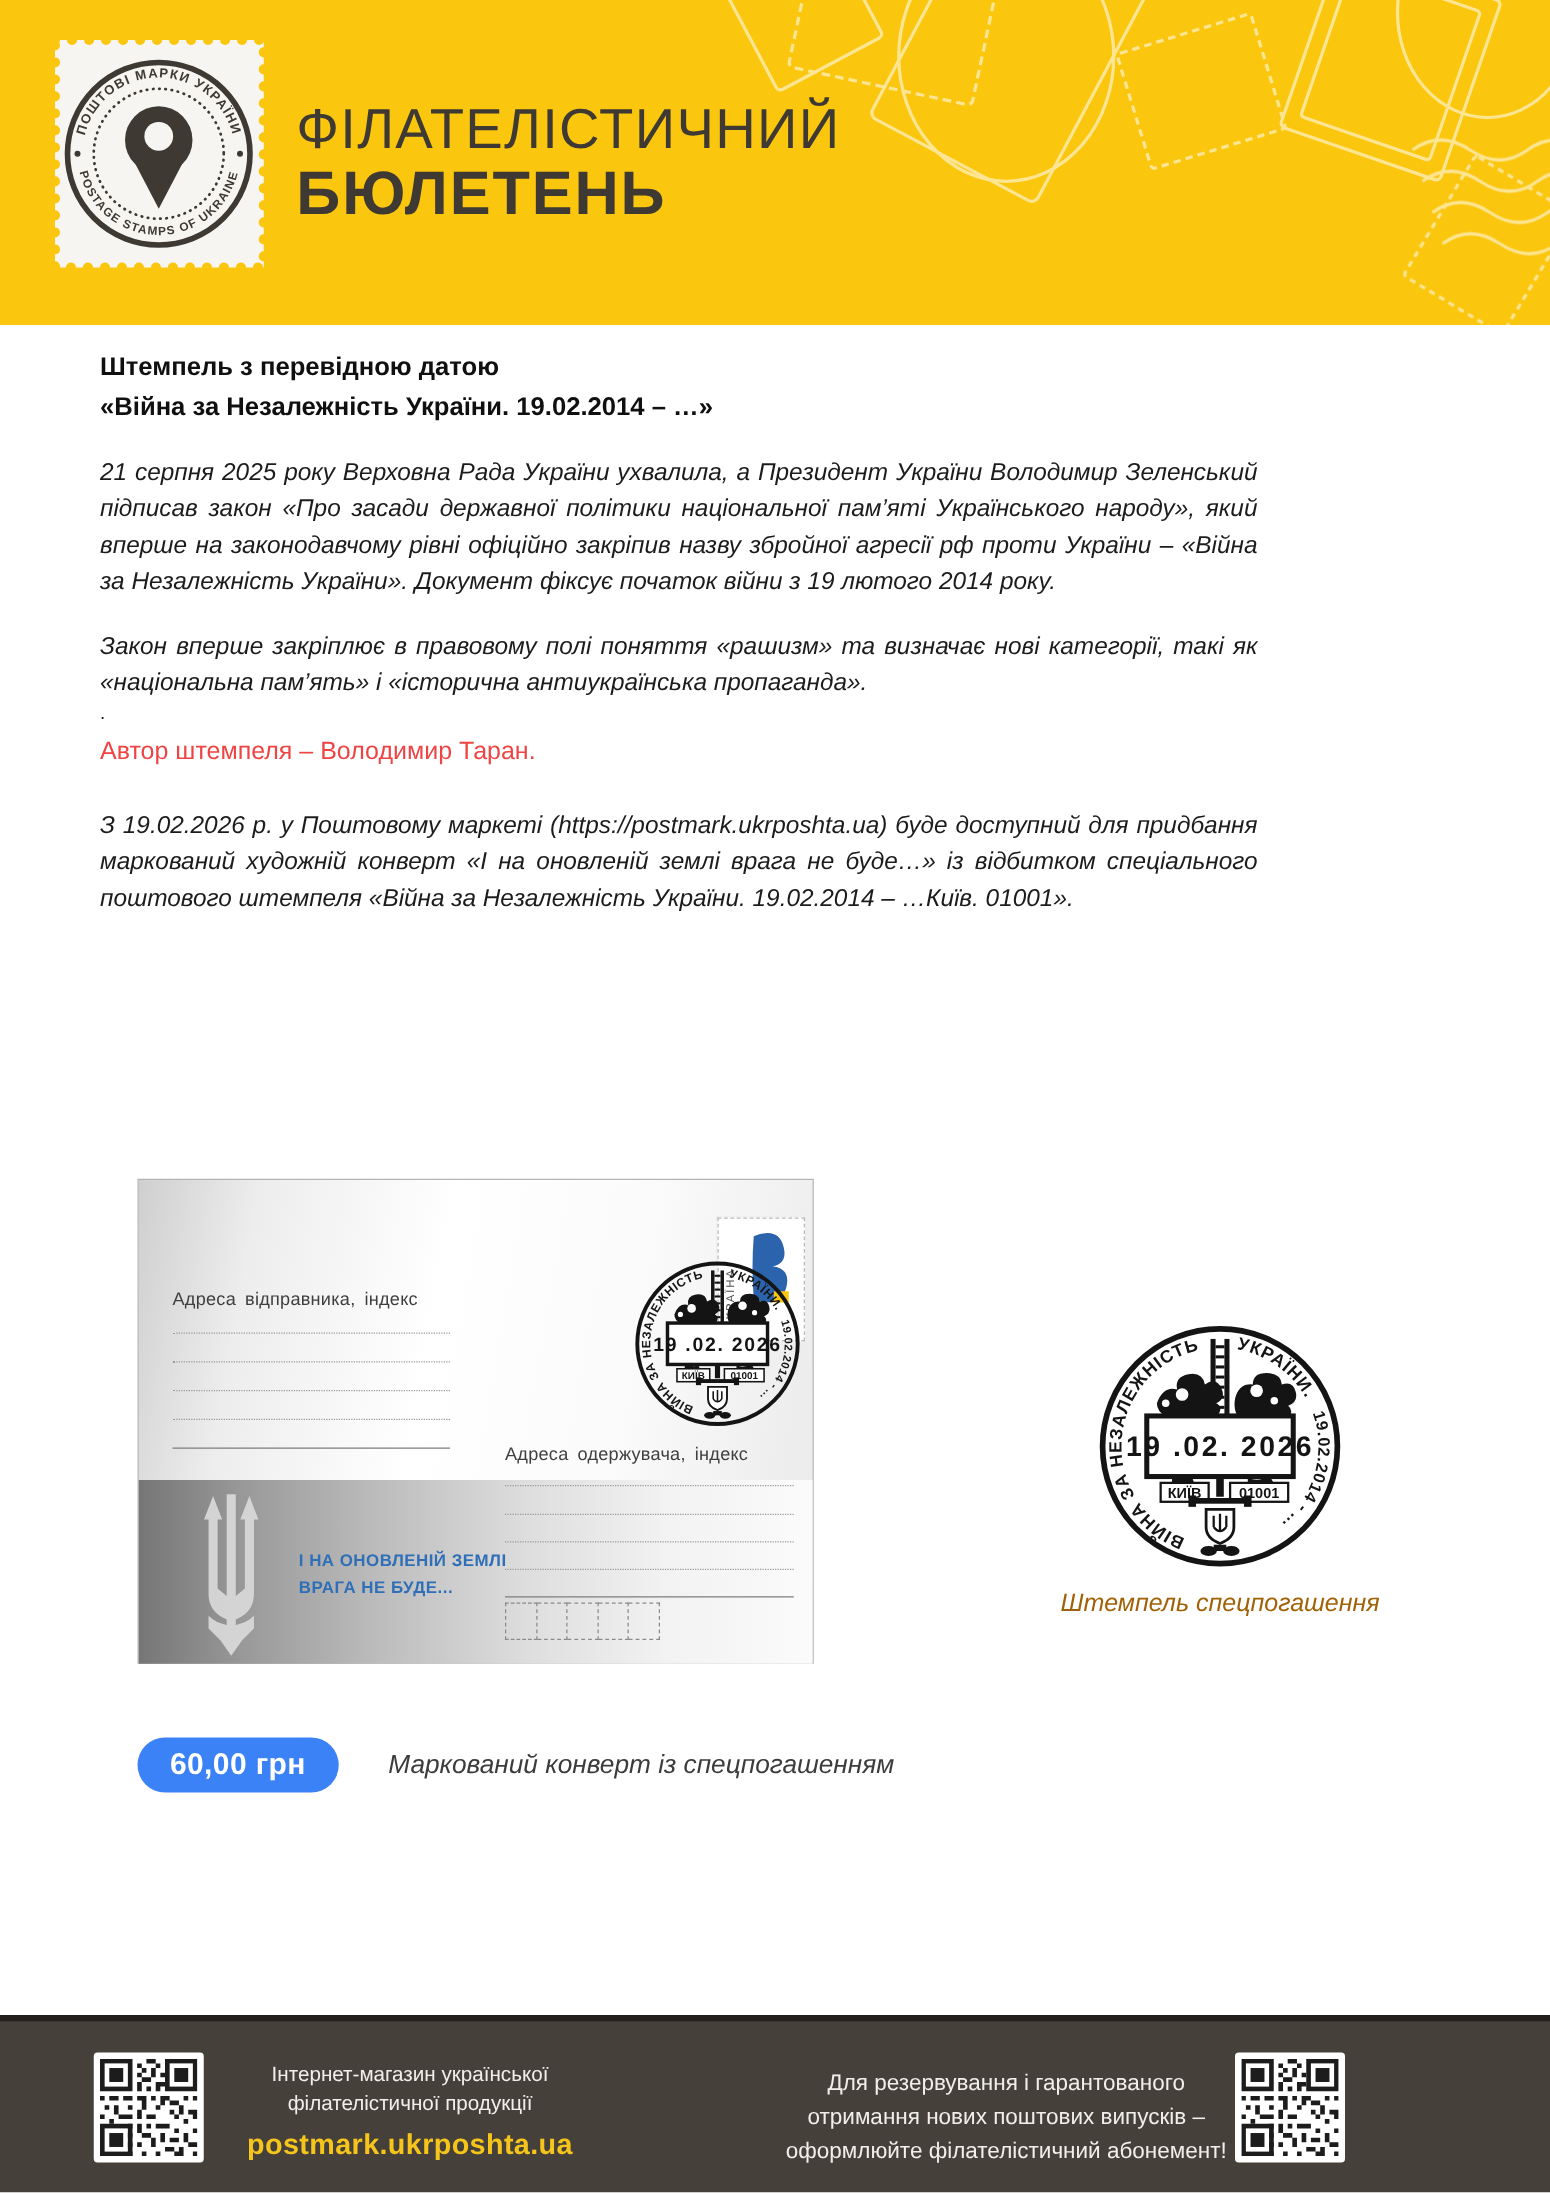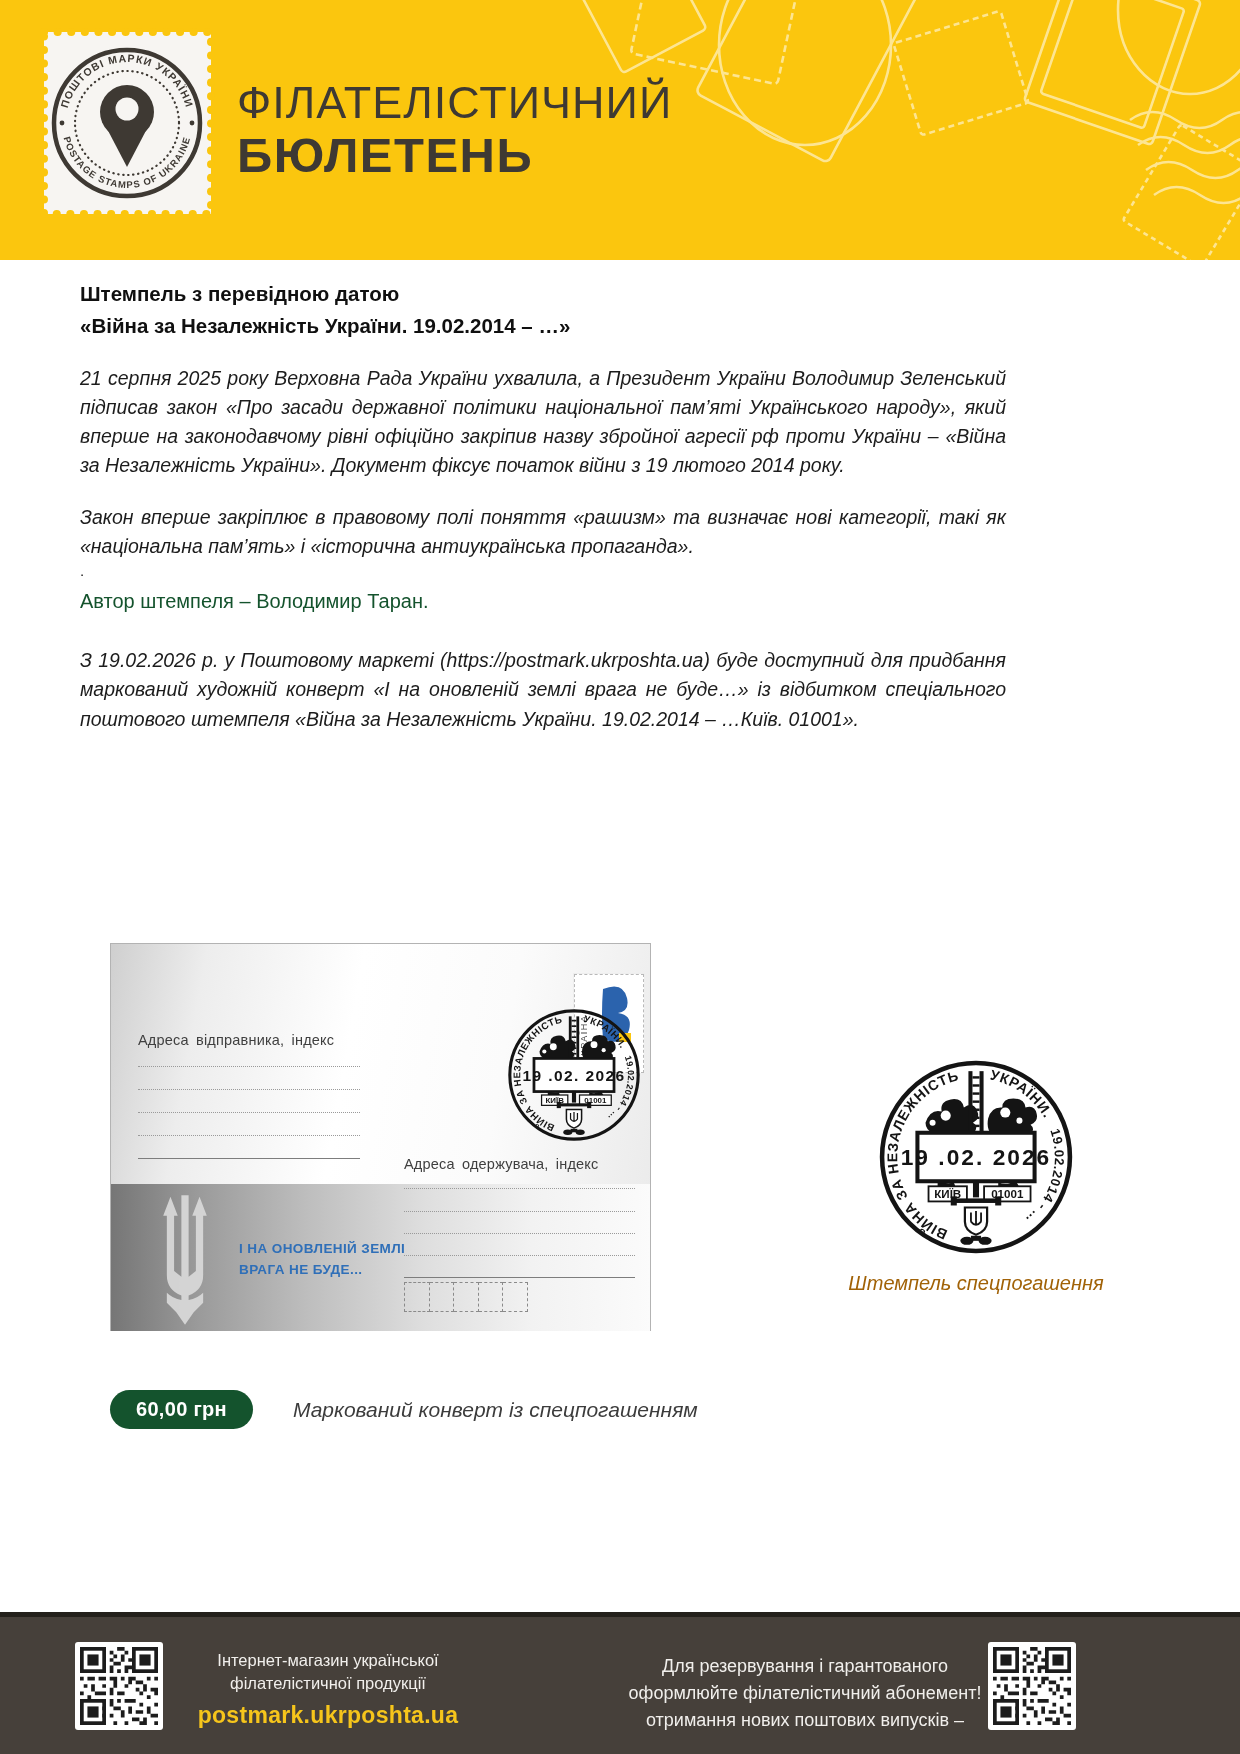--- a/index.html
+++ b/index.html
@@ -15,21 +15,21 @@
   .masthead{position:absolute;left:237px;top:76px;color:#3E3933;}
   .masthead .t1{font-size:45px;font-weight:500;letter-spacing:1px;line-height:1.18;}
   .masthead .t2{font-size:49px;font-weight:800;letter-spacing:1.5px;line-height:1.1;}
   
   .article{position:absolute;left:80px;top:278px;width:932px;}
   .article h2{margin:0;font-size:20.5px;font-weight:700;line-height:1.55;color:#101010;}
   .article p{margin:22px 6px 0 0;font-size:19.5px;line-height:1.5;text-align:justify;}
   .article p.it{font-style:italic;color:#1c1c1c;}
   .article p.bold{font-weight:700;font-size:21px;font-style:normal;margin-top:30px;line-height:1.48;}
   .article p.dot{margin:2px 0 0 0;font-size:15px;line-height:1;}
-  .article p.author{margin-top:8px;font-size:20px;text-align:left;color:#14532d;}
+  .article p.author{margin-top:8px;font-size:20px;text-align:left;color:#ef4444;}
   .article p.last{margin-top:30px;}
   
   .envelope{position:absolute;left:110px;top:943px;width:541px;height:388px;box-sizing:border-box;
     border:1px solid #b3b3b3;
     background:linear-gradient(100deg,#cfcfcf 0%,#ededed 16%,#ffffff 42%,#fbfbfb 68%,#e9e9e9 100%);}
   .env-label{position:absolute;font-size:14.5px;color:#3f3f3f;word-spacing:3px;letter-spacing:.2px;}
   .sender-label{left:27px;top:88px;}
   .receiver-label{left:293px;top:212px;z-index:4;}
   .addr-line{position:absolute;height:0;border-bottom:1px dotted #9a9a9a;z-index:4;}
   .addr-line.solid{border-bottom:1px solid #7d7d7d;}
@@ -43,21 +43,21 @@
   .env-postmark{position:absolute;left:394px;top:62px;z-index:5;}
   .code-boxes{position:absolute;left:293px;top:338px;display:flex;z-index:4;}
   .code-boxes span{width:23.6px;height:28px;border:1px dashed #8a8a8a;border-left:none;}
   .code-boxes span:first-child{border-left:1px dashed #8a8a8a;}
   
   .big-postmark{position:absolute;left:875px;top:1056px;}
   .pm-caption{position:absolute;left:845px;top:1272px;width:262px;text-align:center;
     font-size:20px;font-style:italic;color:#a16207;}
   
   .price-row{position:absolute;left:110px;top:1390px;display:flex;align-items:center;}
-  .price-badge{background:#14532d;color:#fff;font-weight:700;font-size:20px;
+  .price-badge{background:#3b82f6;color:#fff;font-weight:700;font-size:24px;
     padding:8px 26px;border-radius:22px;letter-spacing:.3px;}
   .price-caption{margin-left:40px;font-size:21px;font-style:italic;color:#3c3c3c;}
   
   .footer{position:absolute;left:0;bottom:0;width:1240px;height:142px;background:#46403A;
     border-top:5px solid #23201b;box-sizing:border-box;}
   .qr{position:absolute;width:88px;height:88px;background:#fff;border-radius:3px;padding:5px;box-sizing:border-box;}
   .qr svg{width:100%;height:100%;display:block;}
   .qr1{left:75px;top:25px;}
   .qr2{left:988px;top:25px;}
   .f-left{position:absolute;left:178px;top:32px;width:300px;text-align:center;color:#f1efec;}
@@ -285,21 +285,21 @@
         <use href="#qr-symbol"></use>
       </svg>
   </div>
   <div class="f-left">
     <div class="l">Інтернет-магазин української</div>
     <div class="l">філателістичної продукції</div>
     <div class="f-link">postmark.ukrposhta.ua</div>
   </div>
   <div class="f-right">
     <div class="l">Для резервування і гарантованого</div>
+    <div class="l">отримання нових поштових випусків –</div>
     <div class="l">оформлюйте філателістичний абонемент!</div>
-    <div class="l">отримання нових поштових випусків –</div>
   </div>
   <div class="qr qr2">
     <svg viewBox="0 0 21 21">
         <use href="#qr-symbol"></use>
       </svg>
   </div>
 </footer>
 
 </body></html>

